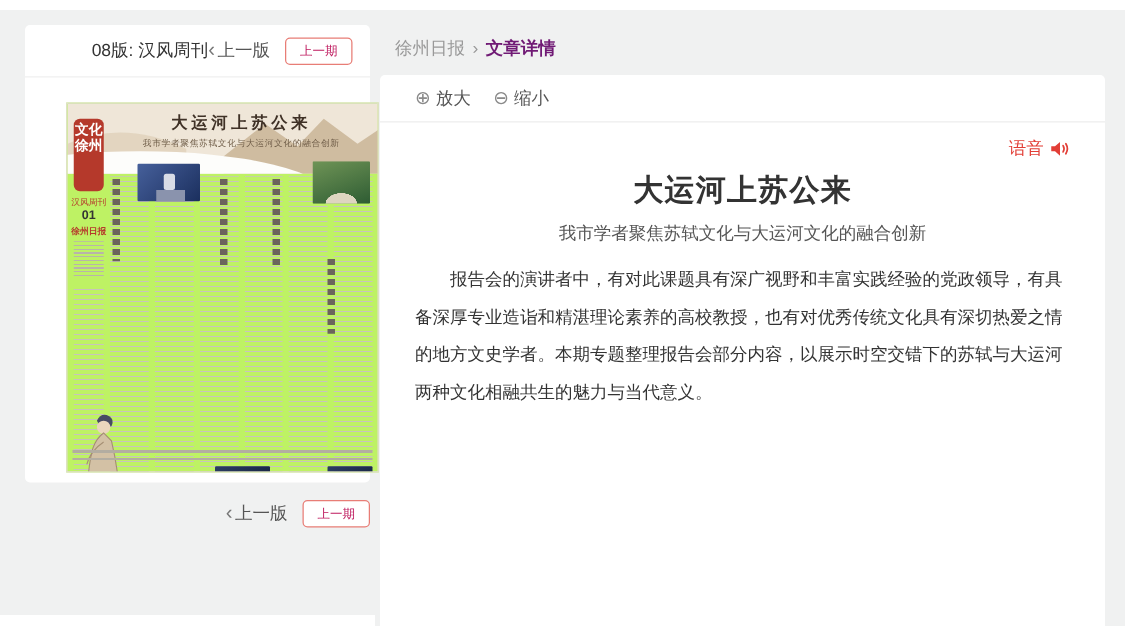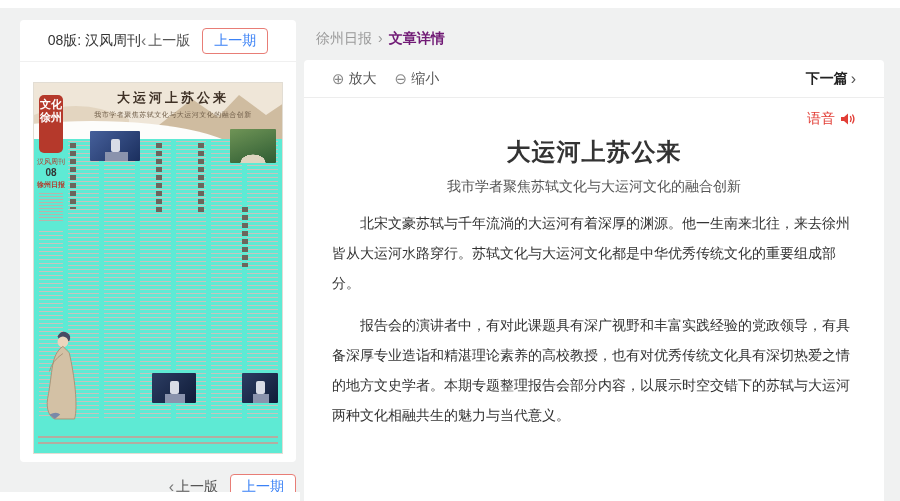--- a/index.html
+++ b/index.html
@@ -13,36 +13,36 @@
   .top-strip { height: 8px; background: #fff; }
   .bottom-strip { position: fixed; left: 0; bottom: 0; width: 300px; height: 9px; background: #fff; }
 
   .app { display: flex; align-items: flex-start; padding-top: 12px; }
 
   
   .left-panel { width: 296px; flex: none; padding-left: 20px; }
   .card { background: #fff; border-radius: 4px; }
   .page-card { width: 276px; }
   .card-header {
-    height: 42px; display: flex; align-items: center; justify-content: center;
+    height: 42px; display: flex; align-items: center; justify-content: flex-end;
     padding: 0 14px; border-bottom: 1px solid #f0f0f0;
   }
   .edition-label { color: #333; }
   .nav-group { display: flex; align-items: center; gap: 12px; }
   .nav-link { color: #555; cursor: pointer; display: inline-flex; align-items: center; gap: 2px; text-decoration: none; }
   .nav-link .chev { color: #777; font-size: 16px; line-height: 1; }
   .outline-btn {
-    background: #fff; color: #3b82f6; border: 1px solid #e87d76; border-radius: 4px;
-    font-size: 14px; padding: 3px 11px; cursor: pointer; font-family: inherit;
+    background: #fff; color: #be185d; border: 1px solid #e87d76; border-radius: 4px;
+    font-size: 10px; padding: 3px 11px; cursor: pointer; font-family: inherit;
   }
 
   .thumb-wrap { padding: 20px 13px 8px; }
   .newspaper {
-    position: relative; width: 250px; height: 372px; background: #5eead4;
-    border: 1px solid #e2ddd4; overflow: hidden; cursor: pointer;
+    position: relative; width: 250px; height: 296px; background: #bef264;
+    border: 1px solid #e2ddd4; overflow: hidden; cursor: pointer; margin-left: 20px;
   }
   .np-banner { position: absolute; top: 0; left: 0; width: 250px; height: 56px; }
   .np-seal {
     position: absolute; left: 5px; top: 12px; width: 24px; height: 58px;
     background: #b5392b; border-radius: 5px; color: #fff; font-weight: bold;
     font-size: 11px; line-height: 13px; text-align: center; padding-top: 3px;
   }
   .np-weekly { position: absolute; left: 0; top: 74px; width: 34px; text-align: center; color: #b5392b; font-size: 7px; }
   .np-pagenum { position: absolute; left: 0; top: 84px; width: 34px; text-align: center; color: #333; font-weight: bold; font-size: 10px; }
   .np-paper { position: absolute; left: 0; top: 97px; width: 34px; text-align: center; color: #b5392b; font-weight: bold; font-size: 7px; }
@@ -140,21 +140,21 @@
 
           <svg class="np-banner" viewBox="0 0 250 56" width="250" height="56">
             <rect width="250" height="56" fill="#efe6d8"></rect>
             <path d="M0,32 Q45,12 95,36 L95,56 L0,56 Z" fill="#dccdb4" opacity="0.65"></path>
             <path d="M125,42 L158,16 L184,34 L205,12 L232,32 L250,20 L250,56 L125,56 Z" fill="#c4ad8d" opacity="0.75"></path>
             <ellipse cx="58" cy="74" rx="150" ry="36" fill="#fdfdfb"></ellipse>
           </svg>
 
           <div class="np-seal">文化徐州</div>
           <div class="np-weekly">汉风周刊</div>
-          <div class="np-pagenum">08</div>
+          <div class="np-pagenum">01</div>
           <div class="np-paper">徐州日报</div>
           <div class="np-meta"></div>
 
           <div class="np-headline">大运河上苏公来</div>
           <div class="np-subhead">我市学者聚焦苏轼文化与大运河文化的融合创新</div>
 
           <div class="np-body">
             <div class="np-col"></div>
             <div class="np-col"></div>
             <div class="np-col"></div>
@@ -214,47 +214,40 @@
     <div class="card article-card">
       <div class="toolbar">
         <div class="side">
           <a class="tool-link">
             <span class="glyph">⊕</span>
             <span>放大</span>
           </a>
           <a class="tool-link">
             <span class="glyph">⊖</span>
             <span>缩小</span>
-          </a>
-        </div>
-        <div class="side right">
-          <a class="next-link">
-            <span>下一篇</span>
-            <span class="chev">›</span>
           </a>
         </div>
       </div>
 
       <div class="article-body">
         <div class="voice-row">
           <a class="voice-btn">
             <span>语音</span>
             <svg width="16" height="14" viewBox="0 0 16 14">
               <polygon points="1,5 4,5 8,1.5 8,12.5 4,9 1,9" fill="#e23e36"></polygon>
               <path d="M10.5,4.5 a4,4.5 0 0 1 0,5" stroke="#e23e36" fill="none" stroke-width="1.4" stroke-linecap="round"></path>
               <path d="M12.7,3 a6,7 0 0 1 0,8" stroke="#e23e36" fill="none" stroke-width="1.4" stroke-linecap="round"></path>
             </svg>
           </a>
         </div>
 
         <h1 class="article-title">大运河上苏公来</h1>
         <h2 class="article-subtitle">我市学者聚焦苏轼文化与大运河文化的融合创新</h2>
 
         <div class="article-text">
-          <p>北宋文豪苏轼与千年流淌的大运河有着深厚的渊源。他一生南来北往，来去徐州皆从大运河水路穿行。苏轼文化与大运河文化都是中华优秀传统文化的重要组成部分。</p>
           <p>报告会的演讲者中，有对此课题具有深广视野和丰富实践经验的党政领导，有具备深厚专业造诣和精湛理论素养的高校教授，也有对优秀传统文化具有深切热爱之情的地方文史学者。本期专题整理报告会部分内容，以展示时空交错下的苏轼与大运河两种文化相融共生的魅力与当代意义。</p>
 
         </div>
 
       </div>
     </div>
   </main>
 </div>
 
 <div class="bottom-strip"></div>

